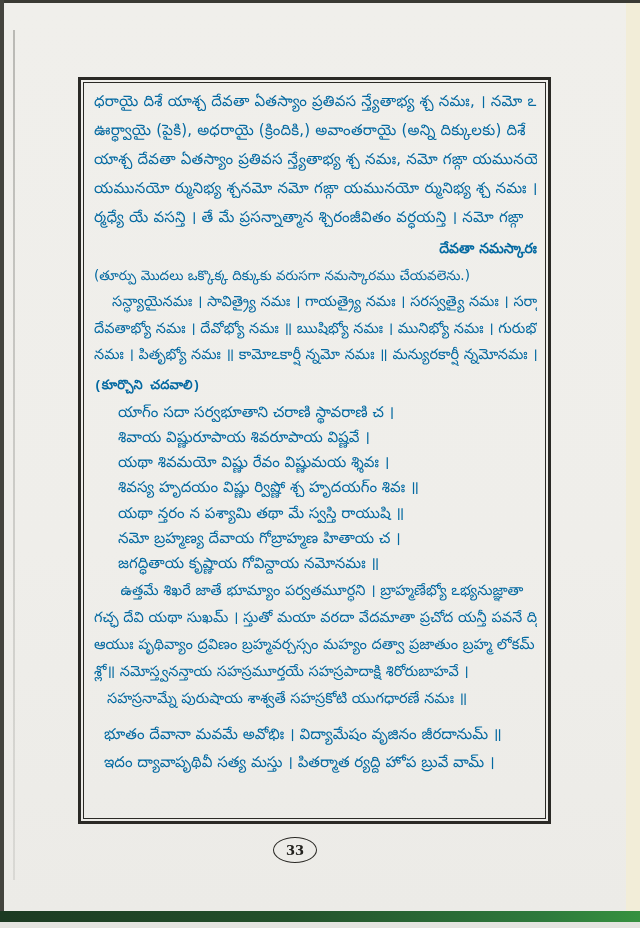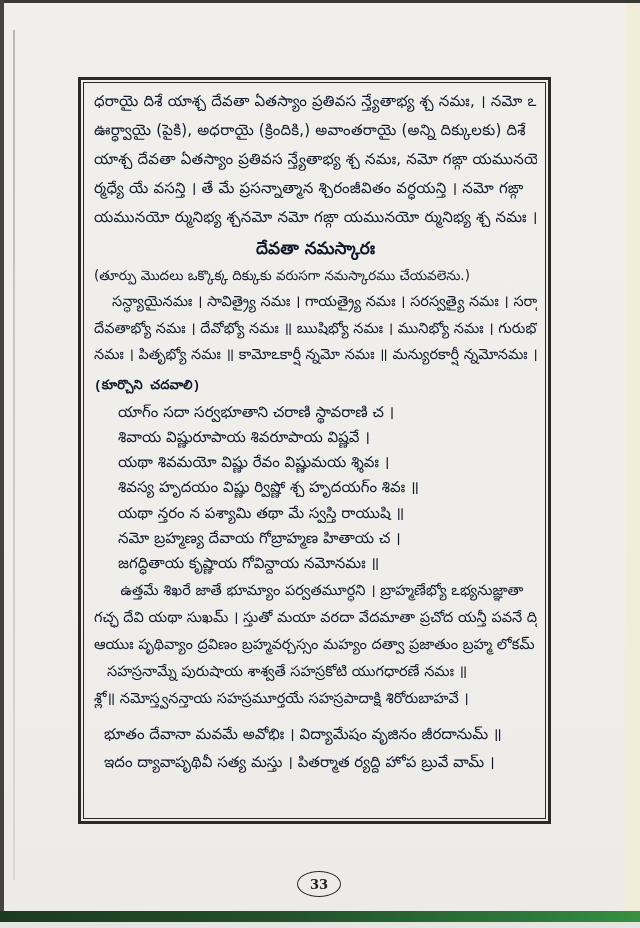--- a/index.html
+++ b/index.html
@@ -17,40 +17,40 @@
   .green-strip{position:absolute;left:0;top:911px;width:640px;height:11px;
           background:linear-gradient(90deg,#1c3a22 0%,#23512b 45%,#2e7a3c 85%,#36913f 100%);}
   .below-strip{position:absolute;left:0;top:922px;width:640px;height:6px;background:#e4e4e0;}
 
   
   .frame{position:absolute;left:78px;top:77px;width:473px;height:747px;
          border:3px solid #2b2a26;box-sizing:border-box;}
   .frame-inner{position:absolute;left:2px;top:2px;right:2px;bottom:2px;
          border:1px solid #2b2a26;box-sizing:border-box;overflow:hidden;}
 
-  .text-area{position:absolute;left:10px;top:4px;right:8px;color:#0f172a;}
+  .text-area{position:absolute;left:10px;top:4px;right:8px;color:#0369a1;}
   .ln{height:29px;line-height:29px;font-size:15px;white-space:nowrap;overflow:hidden;}
   .p1 .ln{letter-spacing:.2px;}
-  .heading{height:27px;line-height:27px;text-align:center;font-weight:bold;font-size:17px;margin-top:3px;}
+  .heading{height:27px;line-height:27px;text-align:right;font-weight:bold;font-size:14px;margin-top:3px;}
   .instruction{height:26px;line-height:26px;text-align:left;font-size:13.5px;}
   .p3 .ln{height:26.5px;line-height:26.5px;font-size:14.5px;}
   .p3 .ln:first-child{text-indent:18px;}
   .note{height:22px;line-height:22px;font-size:13px;font-weight:bold;margin-top:7px;font-family:Liberation Mono, monospace;}
   .verses{margin-top:3px;}
   .verses .ln{height:25.3px;line-height:25.3px;margin-left:24px;font-size:15px;}
   .p2 .ln{height:27px;line-height:27px;font-size:14.5px;}
   .p2 .ln:first-child{text-indent:13px;text-align:center;}
   .p2 .ln.indent{text-indent:13px;}
   .closing{margin-top:8px;}
   .closing .ln{height:28.5px;line-height:28.5px;text-indent:10px;font-size:15px;}
 
-  .page-badge{position:absolute;left:297px;top:837px;width:44px;height:26px;
+  .page-badge{position:absolute;left:273px;top:837px;width:44px;height:26px;
         border:1.5px solid #2b2a26;border-radius:50%;box-sizing:border-box;
         display:flex;align-items:center;justify-content:center;
-        font-family:"DejaVu Serif",serif;font-weight:bold;font-size:13px;color:#23221e;margin-top:34px;}
+        font-family:"DejaVu Serif",serif;font-weight:bold;font-size:13px;color:#23221e;}
 </style>
 </head>
 <body>
 
 <div class="scan">
   <div class="paper"></div>
   <div class="edge-cream"></div>
   <div class="edge-top"></div>
   <div class="edge-left"></div>
   <div class="crease"></div>
@@ -58,22 +58,22 @@
   <div class="below-strip"></div>
 
   <div class="frame">
     <div class="frame-inner">
       <div class="text-area">
 
         <div class="p1">
           <div class="ln">ధరాయై దిశే యాశ్చ దేవతా ఏతస్యాం ప్రతివస న్త్యేతాభ్య శ్చ నమః, । నమో ఽ</div>
           <div class="ln">ఊర్ధ్వాయై (పైకి), అధరాయై (క్రిందికి,) అవాంతరాయై (అన్ని దిక్కులకు) దిశే</div>
           <div class="ln">యాశ్చ దేవతా ఏతస్యాం ప్రతివస న్త్యేతాభ్య శ్చ నమః, నమో గఙ్గా యమునయో</div>
+          <div class="ln">యమునయో ర్మునిభ్య శ్చనమో నమో గఙ్గా యమునయో ర్మునిభ్య శ్చ నమః ॥</div>
           <div class="ln">ర్మధ్యే యే వసన్తి । తే మే ప్రసన్నాత్మాన శ్చిరంజీవితం వర్ధయన్తి । నమో గఙ్గా</div>
-          <div class="ln">యమునయో ర్మునిభ్య శ్చనమో నమో గఙ్గా యమునయో ర్మునిభ్య శ్చ నమః ॥</div>
         </div>
 
         <div class="heading">దేవతా నమస్కారః</div>
         <div class="instruction">(తూర్పు మొదలు ఒక్కొక్క దిక్కుకు వరుసగా నమస్కారము చేయవలెను.)</div>
 
         <div class="p3">
           <div class="ln">సన్ధ్యాయైనమః । సావిత్ర్యై నమః । గాయత్ర్యై నమః । సరస్వత్యై నమః । సర్వాభ్యో</div>
           <div class="ln">దేవతాభ్యో నమః । దేవోభ్యో నమః ॥ ఋషిభ్యో నమః । మునిభ్యో నమః । గురుభ్యో</div>
           <div class="ln">నమః । పితృభ్యో నమః ॥ కామోఽకార్షీ న్నమో నమః ॥ మన్యురకార్షీ న్నమోనమః ॥</div>
         </div>
@@ -87,22 +87,22 @@
           <div class="ln">శివస్య హృదయం విష్ణు ర్విష్ణో శ్చ హృదయగ్ం శివః ॥</div>
           <div class="ln">యథా న్తరం న పశ్యామి తథా మే స్వస్తి రాయుషి ॥</div>
           <div class="ln">నమో బ్రహ్మణ్య దేవాయ గోబ్రాహ్మణ హితాయ చ ।</div>
           <div class="ln">జగద్ధితాయ కృష్ణాయ గోవిన్దాయ నమోనమః ॥</div>
         </div>
 
         <div class="p2">
           <div class="ln">ఉత్తమే శిఖరే జాతే భూమ్యాం పర్వతమూర్ధని । బ్రాహ్మణేభ్యో ఽభ్యనుజ్ఞాతా</div>
           <div class="ln">గచ్ఛ దేవి యథా సుఖమ్ । స్తుతో మయా వరదా వేదమాతా ప్రచోద యన్తీ పవనే ద్విజాతా ।</div>
           <div class="ln">ఆయుః పృథివ్యాం ద్రవిణం బ్రహ్మవర్చస్సం మహ్యం దత్వా ప్రజాతుం బ్రహ్మ లోకమ్ ॥</div>
+          <div class="ln">శ్లో॥ నమోస్త్వనన్తాయ సహస్రమూర్తయే సహస్రపాదాక్షి శిరోరుబాహవే ।</div>
           <div class="ln indent">సహస్రనామ్నే పురుషాయ శాశ్వతే సహస్రకోటి యుగధారణే నమః ॥</div>
-          <div class="ln">శ్లో॥ నమోస్త్వనన్తాయ సహస్రమూర్తయే సహస్రపాదాక్షి శిరోరుబాహవే ।</div>
         </div>
 
         <div class="closing">
           <div class="ln">భూతం దేవానా మవమే అవోభిః । విద్యామేషం వృజినం జీరదానుమ్ ॥</div>
           <div class="ln">ఇదం ద్యావాపృథివీ సత్య మస్తు । పితర్మాత ర్యద్ది హోప బ్రువే వామ్ ।</div>
         </div>
 
       </div>
     </div>
   </div>

